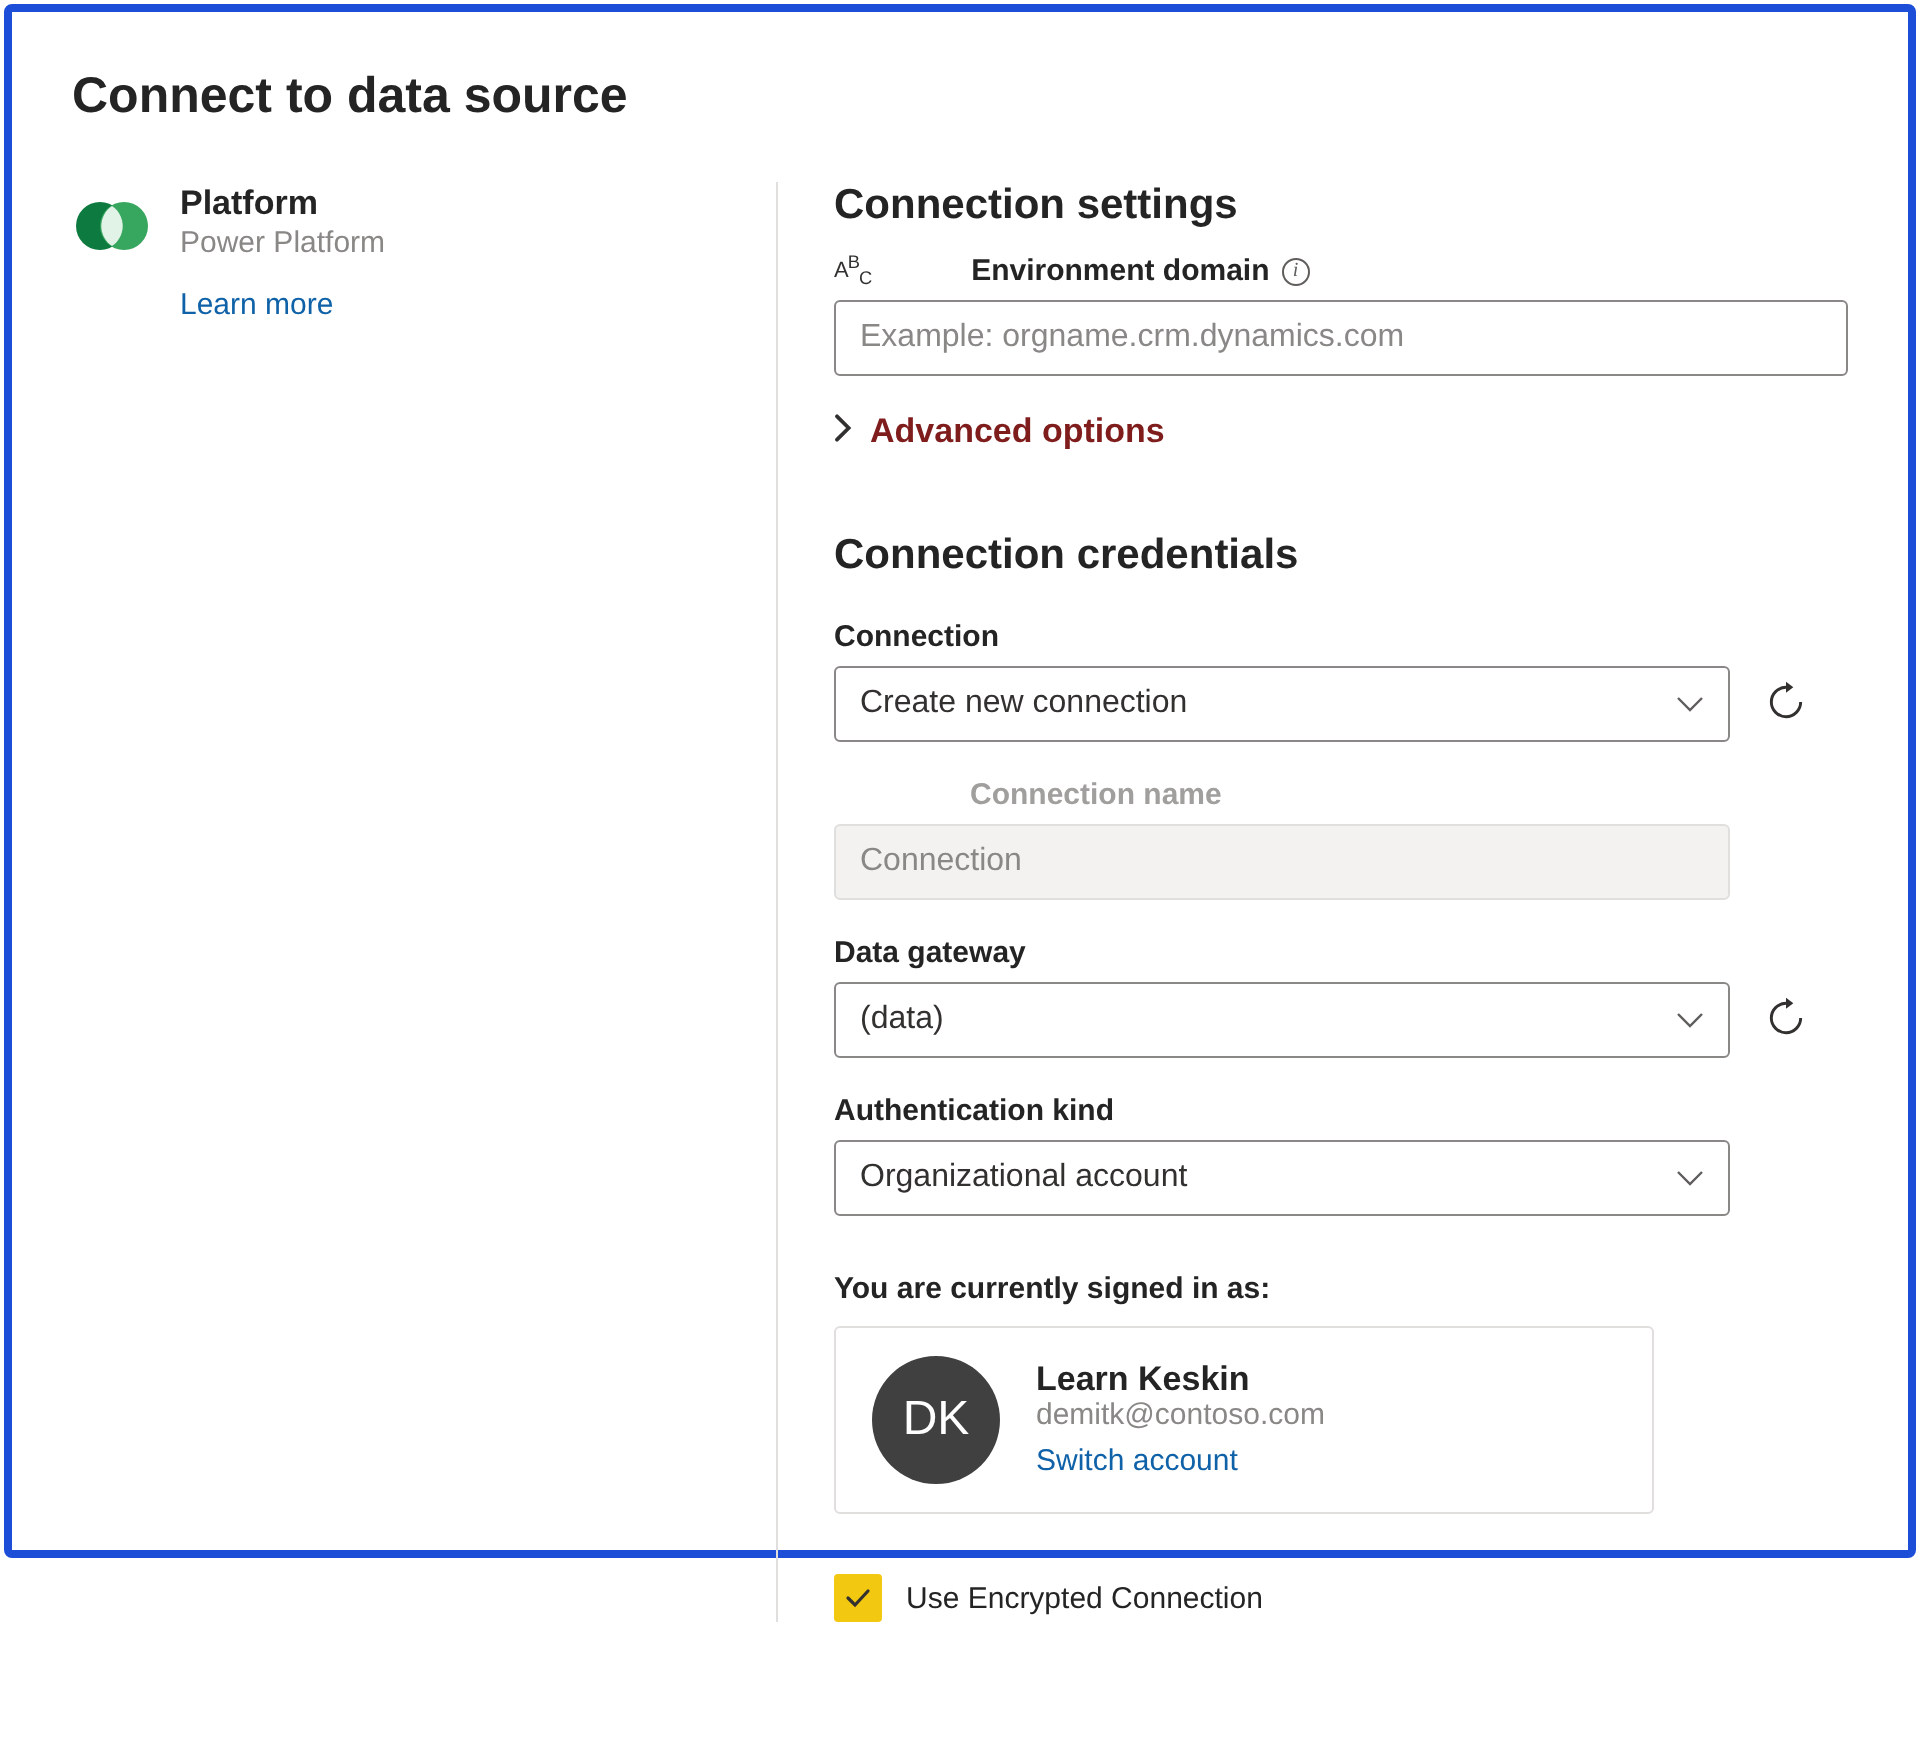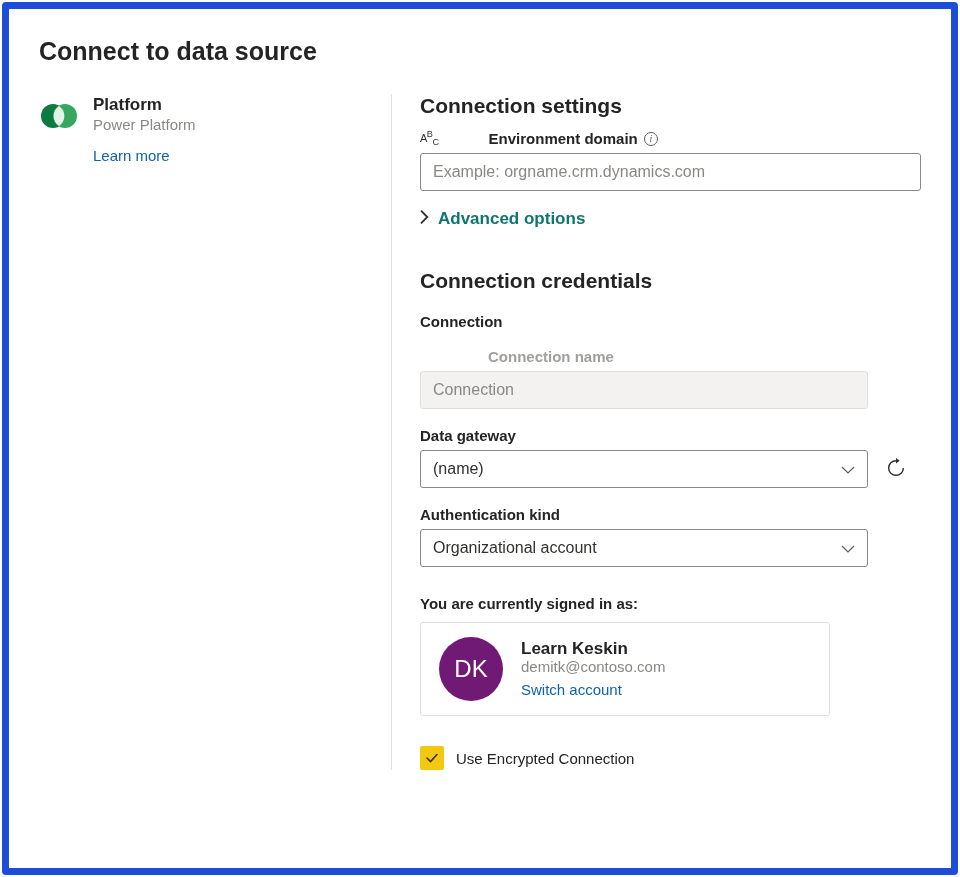--- a/index.html
+++ b/index.html
@@ -5,24 +5,24 @@
     * { box-sizing: border-box; margin: 0; padding: 0; }
     body {
       font-family: 'Segoe UI', -apple-system, BlinkMacSystemFont, sans-serif;
       background: #fff;
       color: #323130;
       width: 960px;
       height: 877px;
       overflow: hidden;
     }
     .panel {
-      border: 7px solid #1d4ed8;
+      border: 4px solid #1d4ed8;
       border-radius: 4px;
       margin: 2px;
-      height: 873px;
+      height: 777px;
       padding: 28px 30px;
     }
     .page-title {
       font-size: 25px;
       font-weight: 600;
       color: #242424;
       margin-bottom: 28px;
     }
     .content {
       display: flex;
@@ -161,21 +161,21 @@
       cursor: pointer;
       background: transparent;
       border: none;
     }
     .advanced-row {
       display: flex;
       align-items: center;
       gap: 8px;
       font-size: 17px;
       font-weight: 600;
-      color: #0f766e;
+      color: #7f1d1d;
       margin-top: 16px;
       margin-bottom: 40px;
       cursor: pointer;
     }
     .adv-chevron {
       display: inline-block;
     }
     .signed-in-text {
       font-size: 15px;
       font-weight: 600;
@@ -188,21 +188,21 @@
       border-radius: 3px;
       padding: 14px 18px;
       display: flex;
       gap: 18px;
       align-items: center;
       max-width: 410px;
     }
     .avatar {
       width: 64px; height: 64px;
       border-radius: 50%;
-      background: #701a75;
+      background: #404040;
       color: #fff;
       display: flex;
       align-items: center;
       justify-content: center;
       font-size: 24px;
       font-weight: 400;
       flex-shrink: 0;
     }
     .account-info { flex: 1; }
     .account-name {
@@ -298,50 +298,68 @@
               <path d="M1 1 L6 6 L1 11" stroke="#323130" stroke-width="1.6" fill="none" stroke-linecap="round"></path>
             </svg>
         </span>
         <span>Advanced options</span>
       </div>
 
       <h2 class="section-title credentials-title">Connection credentials</h2>
 
       <div class="cred-group">
         <div class="cred-label">Connection</div>
-      </div>
-
-      <div class="cred-group">
-        <div class="field-label muted" style="margin-bottom:6px;margin-left:24px;">Connection name</div>
-        <input type="text" class="text-input disabled" disabled="" style="max-width: 448px;" placeholder="Connection">
-      </div>
-
-      <div class="cred-group">
-        <div class="cred-label">Data gateway</div>
         <div class="select-wrap">
           <div class="select full">
-            <span>(name)</span>
+            <span>Create new connection</span>
             <span class="chevron">
               <svg width="14" height="8" viewBox="0 0 14 8">
                   <path d="M1 1 L7 7 L13 1" stroke="#605e5c" stroke-width="1.2" fill="none"></path>
                 </svg>
             </span>
           </div>
           <button class="refresh-btn">
             <span>
               <svg width="22" height="22" viewBox="0 0 24 24">
                   <path d="M20 12 A8 8 0 1 1 12 4" stroke="#323130" stroke-width="1.6" fill="none"></path>
                   <path d="M12 1 L12 7 L16 4 Z" fill="#323130"></path>
                 </svg>
             </span>
           </button>
         </div>
       </div>
 
       <div class="cred-group">
+        <div class="field-label muted" style="margin-bottom:6px;margin-left:24px;">Connection name</div>
+        <input type="text" class="text-input disabled" disabled="" style="max-width: 448px;" placeholder="Connection">
+      </div>
+
+      <div class="cred-group">
+        <div class="cred-label">Data gateway</div>
+        <div class="select-wrap">
+          <div class="select full">
+            <span>(data)</span>
+            <span class="chevron">
+              <svg width="14" height="8" viewBox="0 0 14 8">
+                  <path d="M1 1 L7 7 L13 1" stroke="#605e5c" stroke-width="1.2" fill="none"></path>
+                </svg>
+            </span>
+          </div>
+          <button class="refresh-btn">
+            <span>
+              <svg width="22" height="22" viewBox="0 0 24 24">
+                  <path d="M20 12 A8 8 0 1 1 12 4" stroke="#323130" stroke-width="1.6" fill="none"></path>
+                  <path d="M12 1 L12 7 L16 4 Z" fill="#323130"></path>
+                </svg>
+            </span>
+          </button>
+        </div>
+      </div>
+
+      <div class="cred-group">
         <div class="cred-label">Authentication kind</div>
         <div class="select" style="max-width:448px;">
           <span>Organizational account</span>
           <span class="chevron">
             <svg width="14" height="8" viewBox="0 0 14 8">
                 <path d="M1 1 L7 7 L13 1" stroke="#605e5c" stroke-width="1.2" fill="none"></path>
               </svg>
           </span>
         </div>
       </div>

